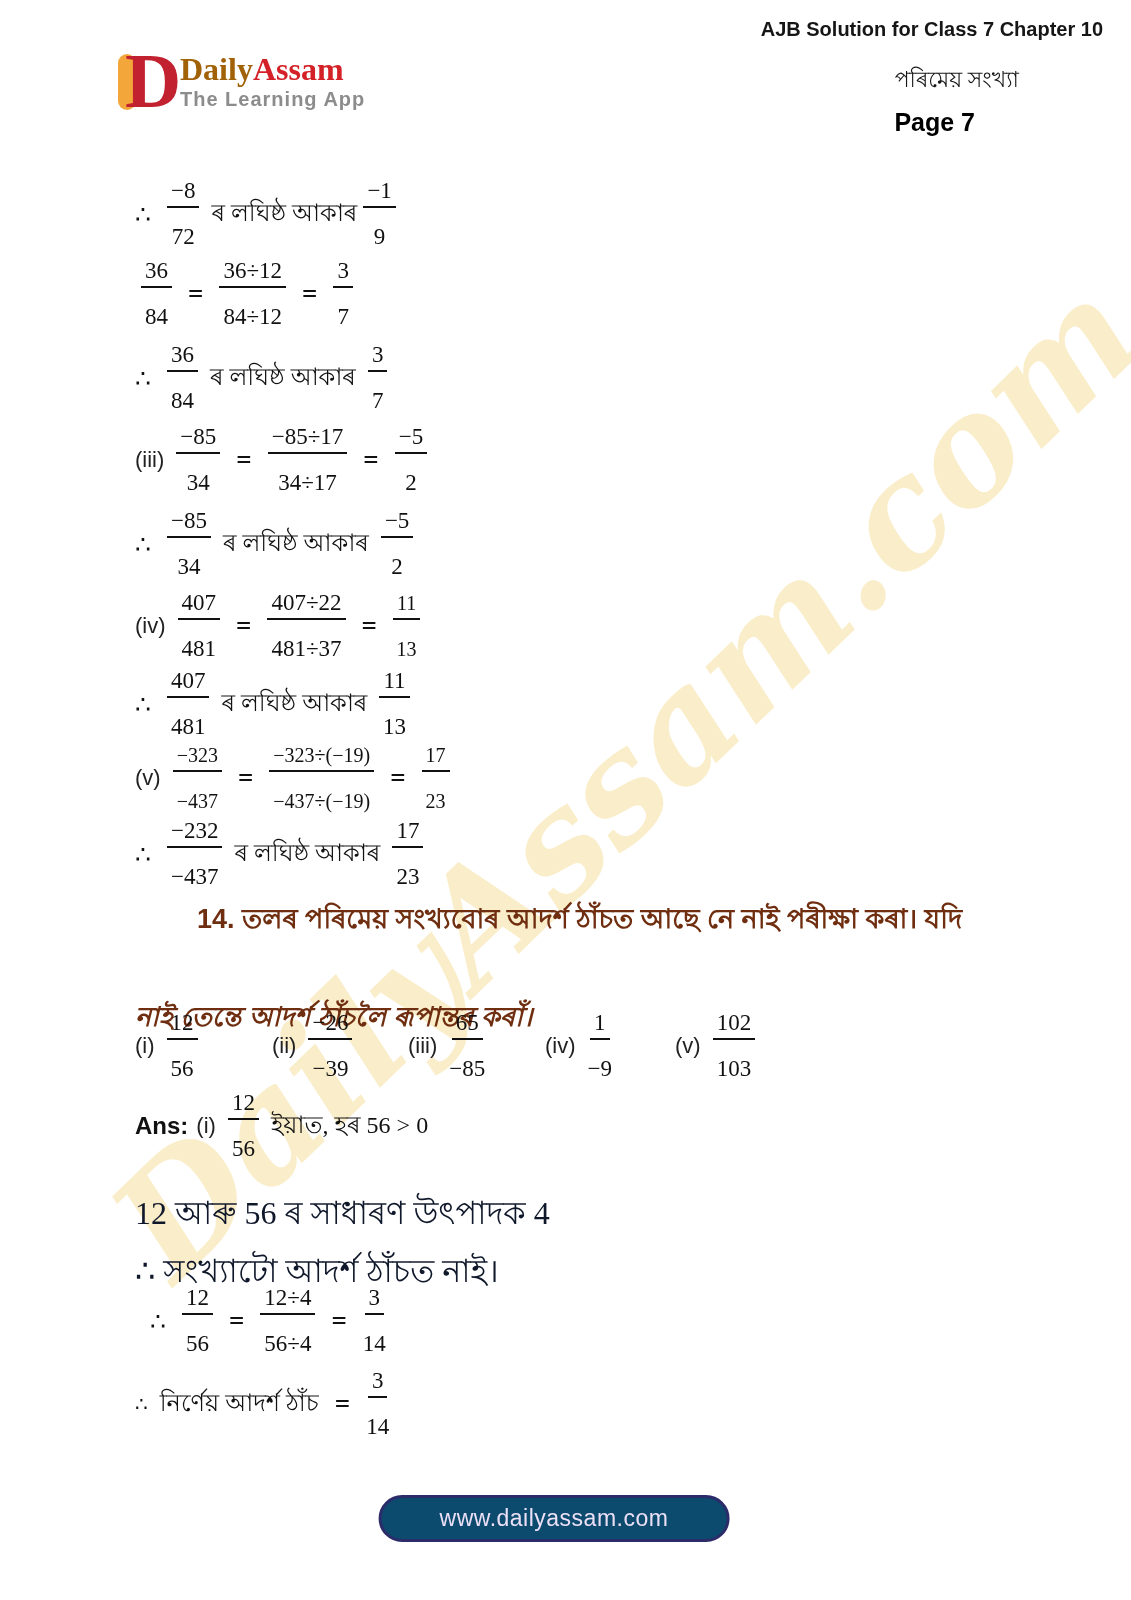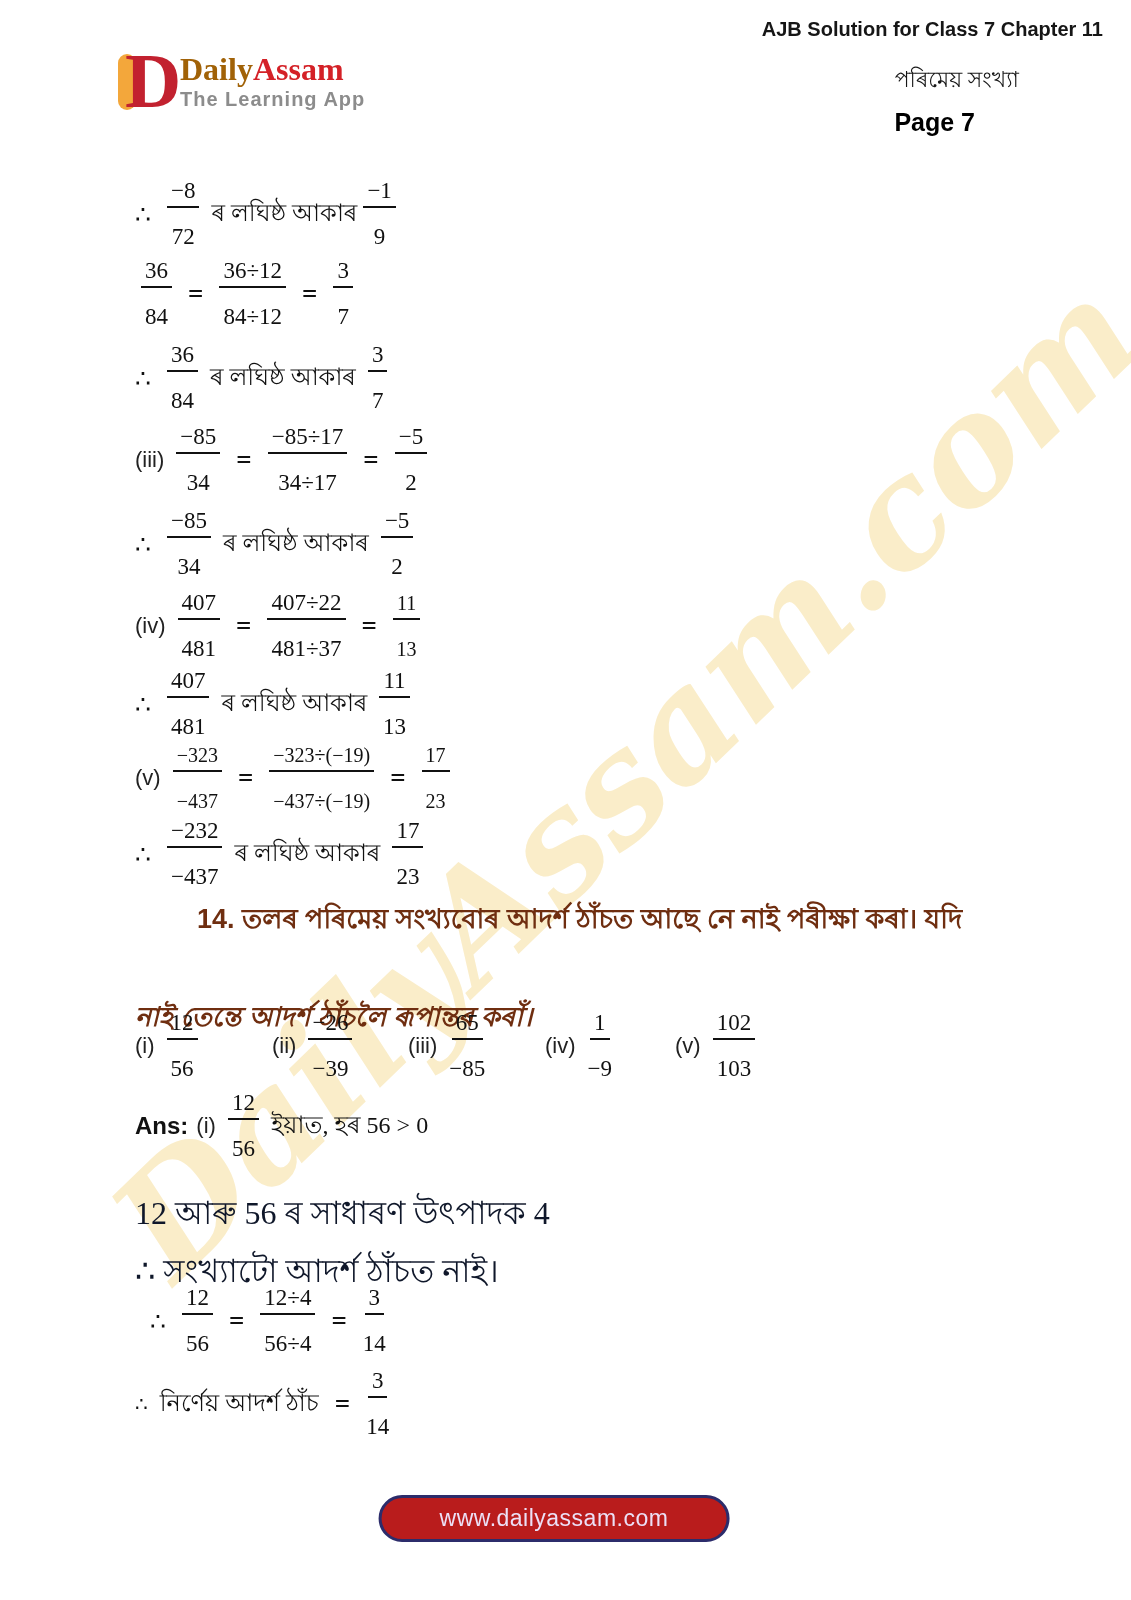--- a/index.html
+++ b/index.html
@@ -67,33 +67,33 @@
     color:#6f2e10; white-space:nowrap;
   }
   .tline { position:absolute; z-index:1; font-size:32px; color:#0f172a; white-space:nowrap;font-family:Liberation Serif, serif; }
   .ansbold { font-weight:bold; font-family:"Liberation Sans", sans-serif; font-size:24px; margin-right:8px; }
   
   .item-group { position:absolute; display:flex; align-items:center; z-index:1;
     font-family:"Liberation Serif", serif; font-size:23px; }
   
   .footer-pill {
     position:absolute; top:1495px; left:554px; transform:translateX(-50%);
-    background:#b91c1c; border:3px solid #2c2c6b; border-radius:26px;
+    background:#0c4a6e; border:3px solid #2c2c6b; border-radius:26px;
     padding:7px 58px; z-index:2; cursor:pointer;
   }
   .footer-pill span { color:#ece0f6; font-size:23px; letter-spacing:0.5px; }
 </style>
 </head>
 <body>
 
 <div class="page">
 
   <div class="watermark">DailyAssam.com</div>
 
-  <div class="hdr-title">AJB Solution for Class 7 Chapter 11</div>
+  <div class="hdr-title">AJB Solution for Class 7 Chapter 10</div>
   <div class="hdr-sub">পৰিমেয় সংখ্যা</div>
   <div class="page-label">Page 7</div>
 
   <div class="logo">
     <div class="logo-mark">
       <span class="logo-bar"></span>
       <span class="logo-d">D</span>
     </div>
     <div class="logo-text">
       <div class="brand"><span class="gold">Daily</span><span class="red">Assam</span></div>

